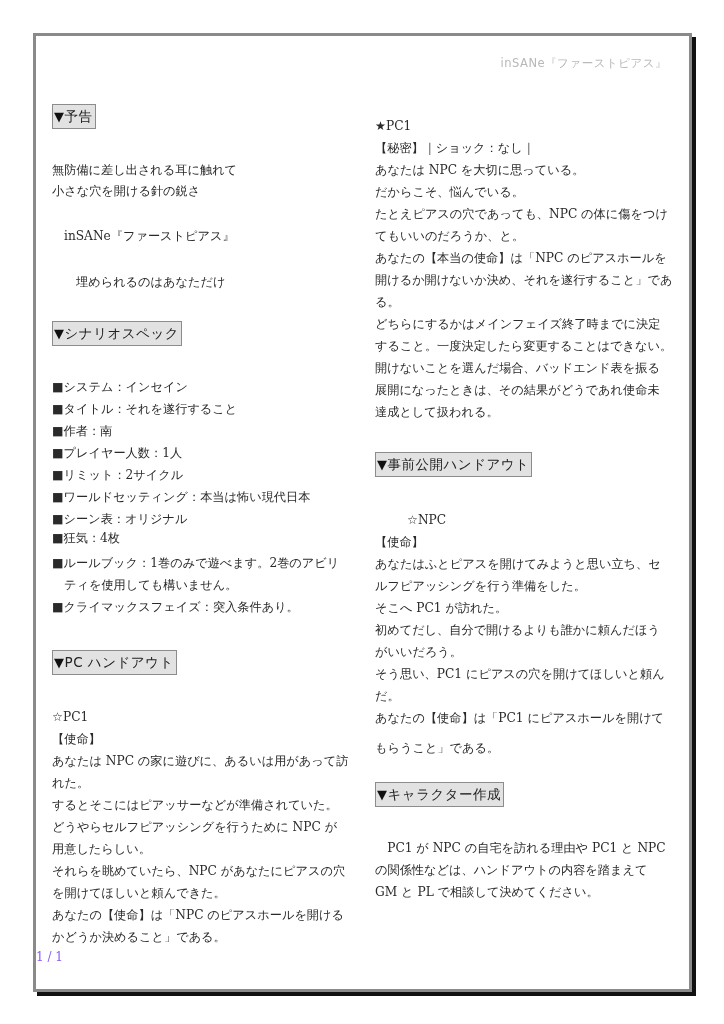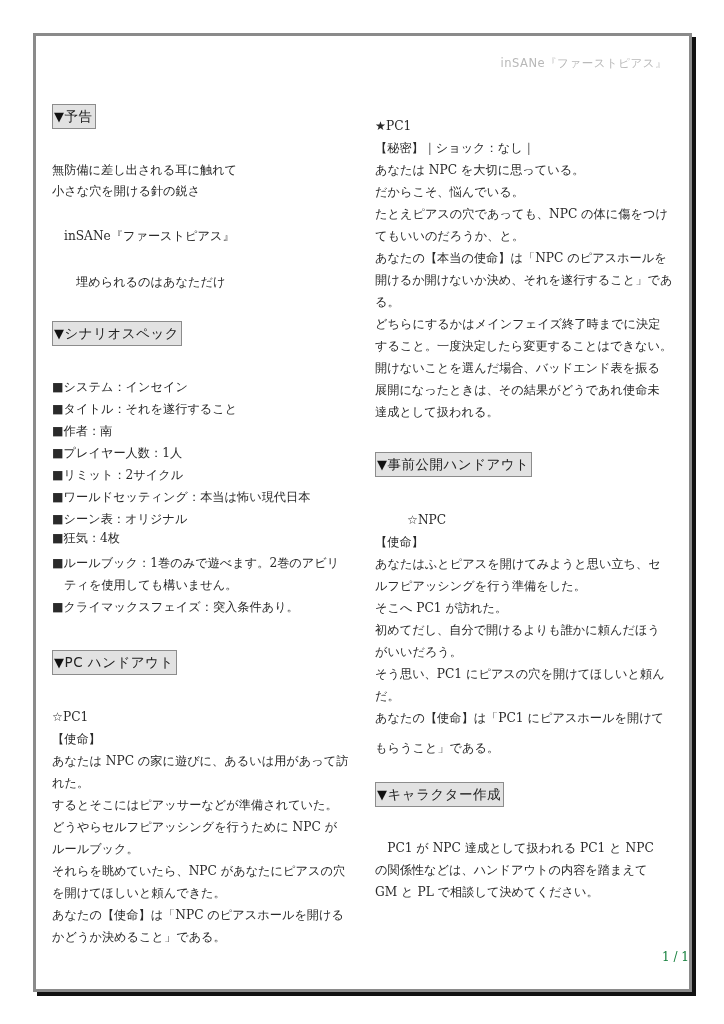--- a/index.html
+++ b/index.html
@@ -70,23 +70,23 @@
     white-space: nowrap;
     letter-spacing: 0.5px;
     text-align: center;
   }
   .tri { font-size: 13px; margin-right: 0px; color: #111; }
   .page-number {
     position: absolute;
     left: 0;
     width: 100%;
     top: 914px;
-    text-align: right;
+    text-align: left;
     font-size: 12px;
-    color: #15803d;
+    color: #8b5cf6;
   }
 </style>
 </head>
 <body>
 
 <div class="page-shadow"></div>
 <div class="page">
 
   <div class="running-header">inSANe『ファーストピアス』</div>
 
@@ -117,21 +117,21 @@
 
     <div class="heading" style="top:614px;">
       <span class="tri">▼</span><span>PC ハンドアウト</span>
     </div>
     <div class="line" style="top:670px;">☆PC1</div>
     <div class="line" style="top:692px;">【使命】</div>
     <div class="line" style="top:714px;text-align:center;">あなたは NPC の家に遊びに、あるいは用があって訪</div>
     <div class="line" style="top:736px;">れた。</div>
     <div class="line" style="top:758px;">するとそこにはピアッサーなどが準備されていた。</div>
     <div class="line" style="top:780px;">どうやらセルフピアッシングを行うために NPC が</div>
-    <div class="line" style="top:802px;">ルールブック。</div>
+    <div class="line" style="top:802px;">用意したらしい。</div>
     <div class="line" style="top:824px;">それらを眺めていたら、NPC があなたにピアスの穴</div>
     <div class="line" style="top:846px;">を開けてほしいと頼んできた。</div>
     <div class="line" style="top:868px;">あなたの【使命】は「NPC のピアスホールを開ける</div>
     <div class="line" style="top:890px;">かどうか決めること」である。</div>
   </div>
 
   <div class="col col-right">
     <div class="line" style="top:79px;">★PC1</div>
     <div class="line" style="top:101px;">【秘密】｜ショック：なし｜</div>
     <div class="line" style="top:123px;">あなたは NPC を大切に思っている。</div>
@@ -158,19 +158,19 @@
     <div class="line" style="top:583px;">初めてだし、自分で開けるよりも誰かに頼んだほう</div>
     <div class="line" style="top:605px;">がいいだろう。</div>
     <div class="line" style="top:627px;">そう思い、PC1 にピアスの穴を開けてほしいと頼ん</div>
     <div class="line" style="top:649px;">だ。</div>
     <div class="line" style="top:671px;">あなたの【使命】は「PC1 にピアスホールを開けて</div>
     <div class="line" style="top:701px;">もらうこと」である。</div>
 
     <div class="heading" style="top:746px;">
       <span class="tri">▼</span><span>キャラクター作成</span>
     </div>
-    <div class="line" style="top:801px;">　PC1 が NPC 達成として扱われる PC1 と NPC</div>
+    <div class="line" style="top:801px;">　PC1 が NPC の自宅を訪れる理由や PC1 と NPC</div>
     <div class="line" style="top:823px;">の関係性などは、ハンドアウトの内容を踏まえて</div>
     <div class="line" style="top:845px;">GM と PL で相談して決めてください。</div>
   </div>
 
   <div class="page-number">1 / 1</div>
 </div>
 
 </body></html>

